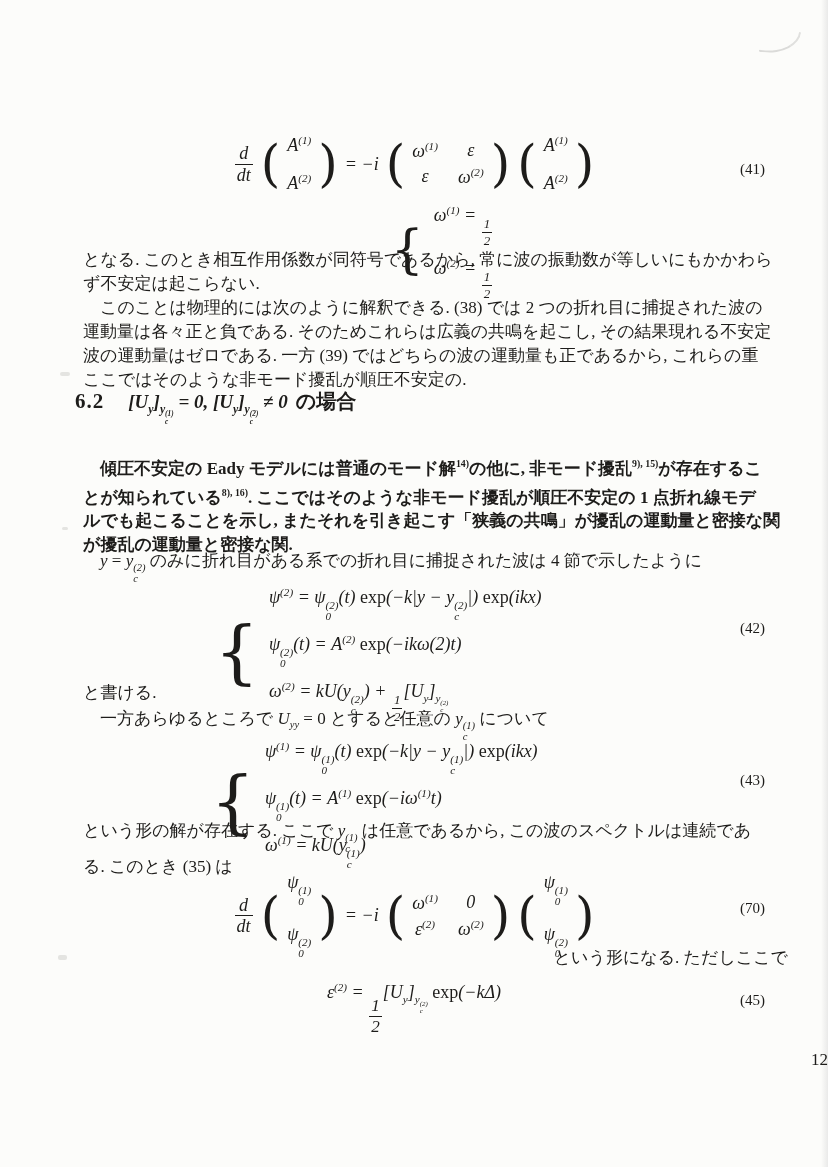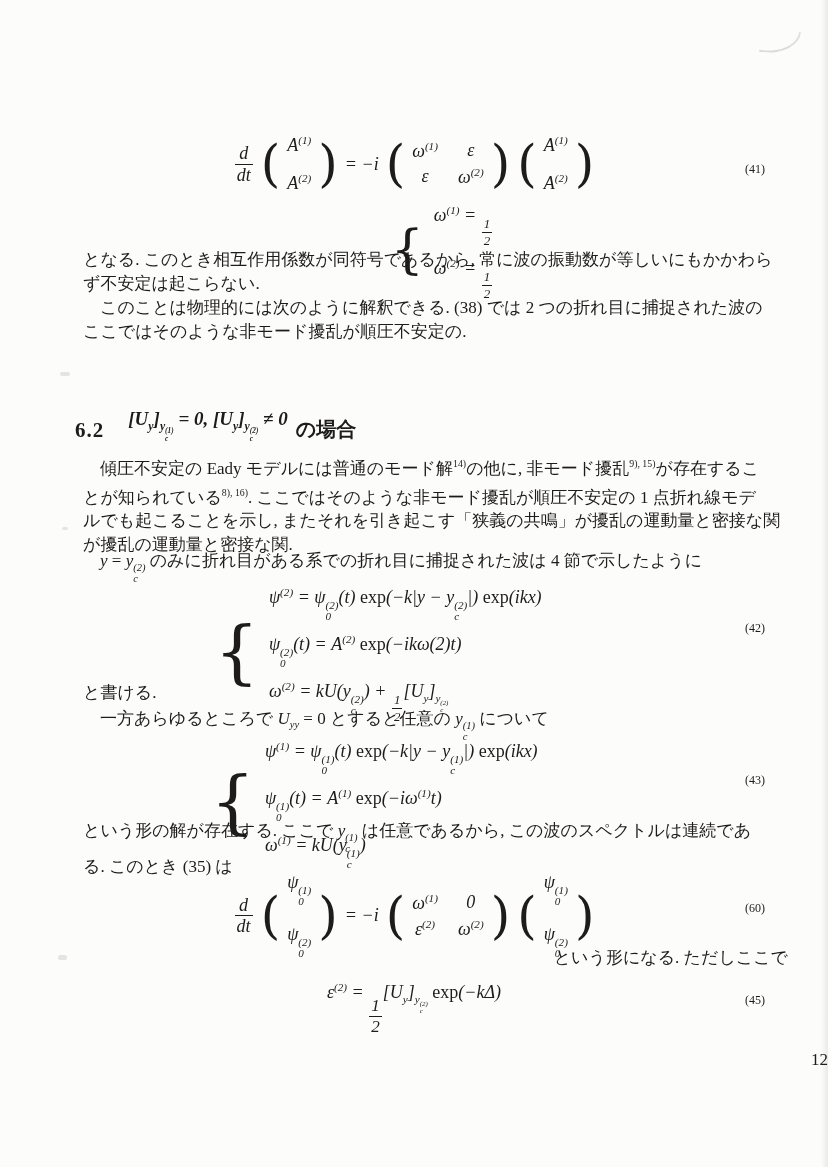--- a/index.html
+++ b/index.html
@@ -22,21 +22,21 @@
   .eqrow { display:flex; justify-content:center; align-items:center; gap:7px; font-size:18px; font-style:italic; }
   .sys { display:flex; justify-content:center; align-items:center; gap:10px; }
   .syslines { display:flex; flex-direction:column; align-items:flex-start; row-gap:4px; }
   .eqline { font-size:18px; line-height:24px; white-space:nowrap; }
   .col { display:inline-flex; flex-direction:column; align-items:center; row-gap:16px; }
   .mat { display:inline-grid; grid-template-columns:auto auto; column-gap:20px; row-gap:4px; justify-items:center; }
   .paren, .brace { font-style:normal; font-weight:400; line-height:1; font-family:"DejaVu Serif",serif; }
   .p50 { font-size:50px; }
   .b52 { font-size:52px; }
   .b70 { font-size:70px; }
-  .eqtag { position:absolute; right:63px; top:50%; transform:translateY(-50%); font-style:normal; font-size:12px;text-align:right; }
+  .eqtag { position:absolute; right:63px; top:50%; transform:translateY(-50%); font-style:normal; font-size:15px;text-align:right; }
   .frac { display:inline-flex; flex-direction:column; align-items:center; line-height:1.05; font-size:0.72em; vertical-align:-0.55em; margin:0 1px; }
   .frac .fnum { padding:0 2px 1px; }
   .frac .fden { border-top:1px solid currentColor; padding:1px 2px 0; }
   .bigfrac .frac { font-size:1em; }
   .dispfrac .frac { font-size:0.95em; vertical-align:-0.75em; }
   sup { font-size:0.62em; }
   sub { font-size:0.62em; }
   .ss { display:inline-flex; flex-direction:column; align-items:flex-start; font-size:0.62em; line-height:1.05; vertical-align:-0.5em; }
 
   
@@ -113,36 +113,38 @@
               <span class="fden">2</span>
             </span></span>
       </span>
     </div>
   </div>
 
   <div class="textcol" style="top:248px;">
     <div class="line">となる. このとき相互作用係数が同符号であるから, 常に波の振動数が等しいにもかかわら</div>
     <div class="line">ず不安定は起こらない.</div>
     <div class="line">　このことは物理的には次のように解釈できる. (38) では 2 つの折れ目に捕捉された波の</div>
+    <div class="line">運動量は各々正と負である. そのためこれらは広義の共鳴を起こし, その結果現れる不安定</div>
+    <div class="line">波の運動量はゼロである. 一方 (39) ではどちらの波の運動量も正であるから, これらの重</div>
     <div class="line">ここではそのような非モード擾乱が順圧不安定の.</div>
   </div>
 
-  <div class="heading" style="top:408px;align-items:flex-end;">
+  <div class="heading" style="top:388px;">
     <span class="hnum">6.2</span>
     <span class="hmath">[U<sub>y</sub>]<sub>y<span class="ss">
             <span class="sssup">(1)</span>
             <span class="sssub">c</span>
           </span></sub> = 0, [U<sub>y</sub>]<sub>y<span class="ss">
             <span class="sssup">(2)</span>
             <span class="sssub">c</span>
           </span></sub> ≠ 0</span>
     <span class="hsuffix">の場合</span>
   </div>
 
-  <div class="textcol" style="top:452px;">
+  <div class="textcol" style="top:452px;font-weight:bold;">
     <div class="line">　傾圧不安定の Eady モデルには普通のモード解<sup>14)</sup>の他に, 非モード擾乱<sup>9), 15)</sup>が存在するこ</div>
     <div class="line">とが知られている<sup>8), 16)</sup>. ここではそのような非モード擾乱が順圧不安定の 1 点折れ線モデ</div>
     <div class="line">ルでも起こることを示し, またそれを引き起こす「狭義の共鳴」が擾乱の運動量と密接な関</div>
     <div class="line">が擾乱の運動量と密接な関.</div>
   </div>
 
   <div class="textcol" style="top:549px;">
     <div class="line">　<span class="mit">y</span> = <span class="mit">y<span class="ss">
             <span class="sssup">(2)</span>
             <span class="sssub">c</span>
@@ -252,21 +254,21 @@
               <span class="sssup">(1)</span>
               <span class="sssub">0</span>
             </span></span>
         <span>ψ<span class="ss">
               <span class="sssup">(2)</span>
               <span class="sssub">0</span>
             </span></span>
       </span>
       <span class="paren p50">)</span>
     </div>
-    <span class="eqtag">(60)</span>
+    <span class="eqtag">(70)</span>
   </div>
 
   <div class="textcol" style="top:946px;text-align:right;">
     <div class="line">という形になる. ただしここで</div>
   </div>
 
   <div class="block" style="top:975px; height:50px;">
     <div class="eqrow dispfrac">
       <span class="eqline">ε<sup>(2)</sup> = <span class="frac">
             <span class="fnum">1</span>

